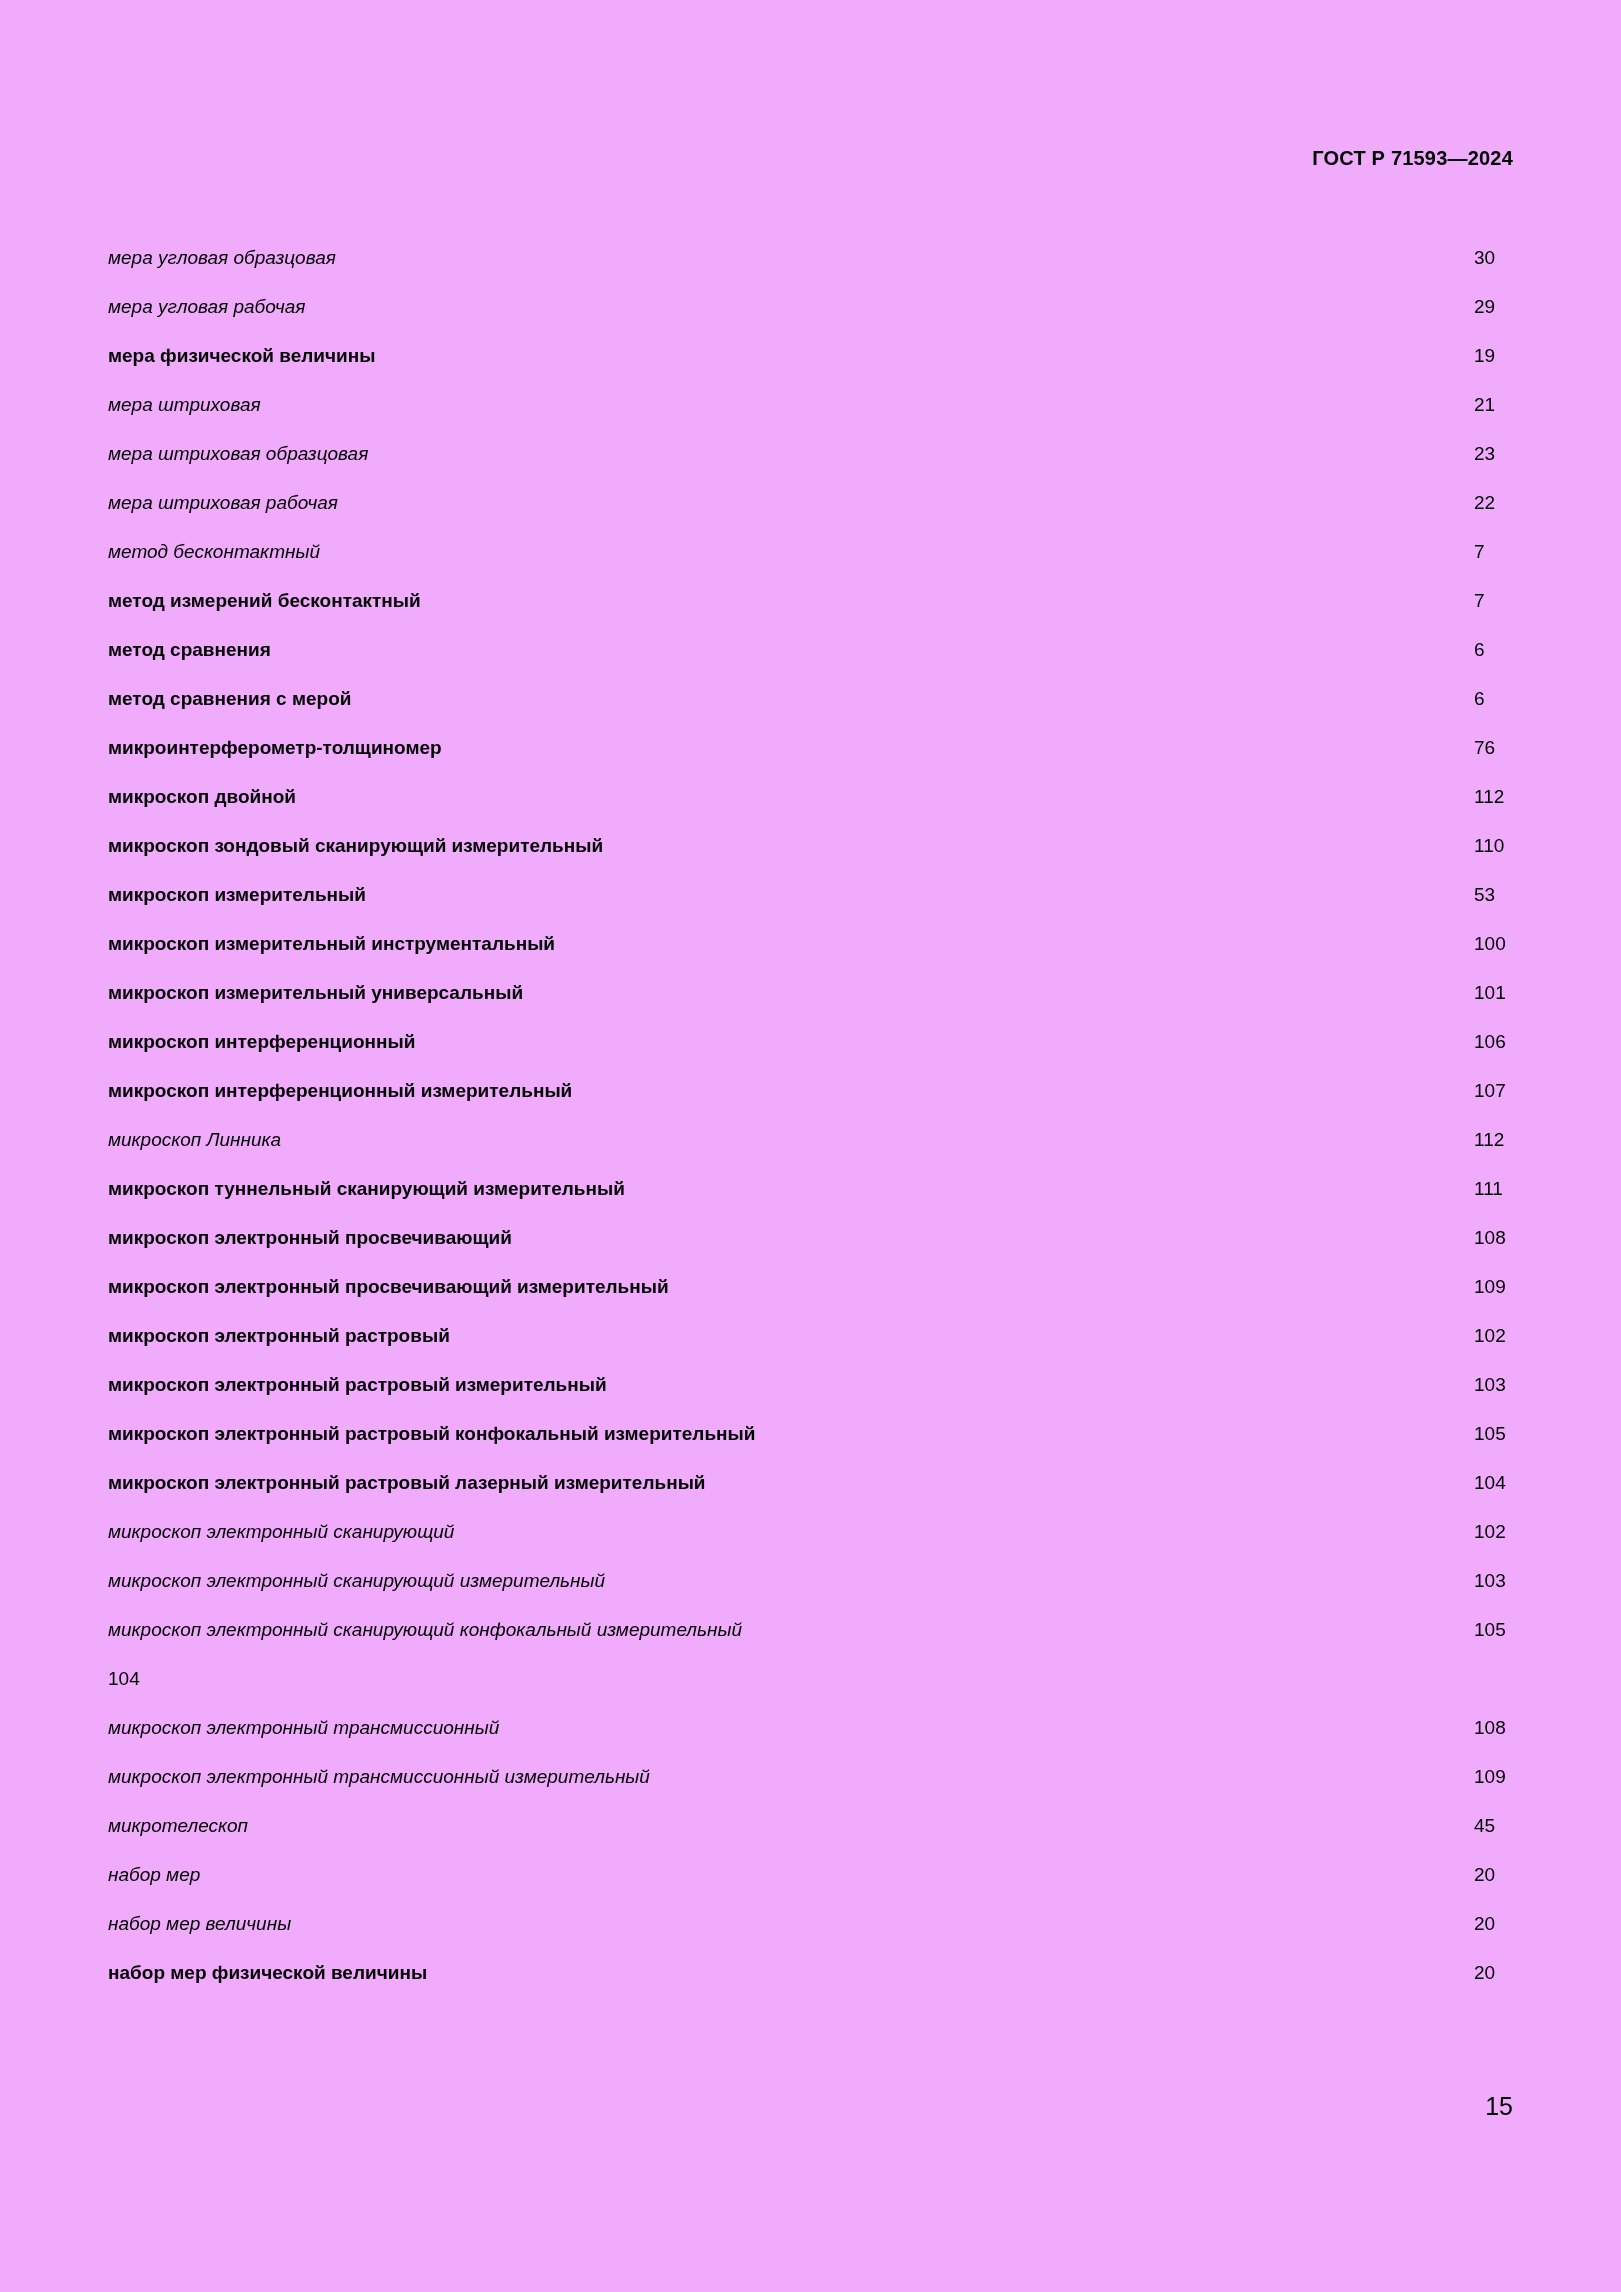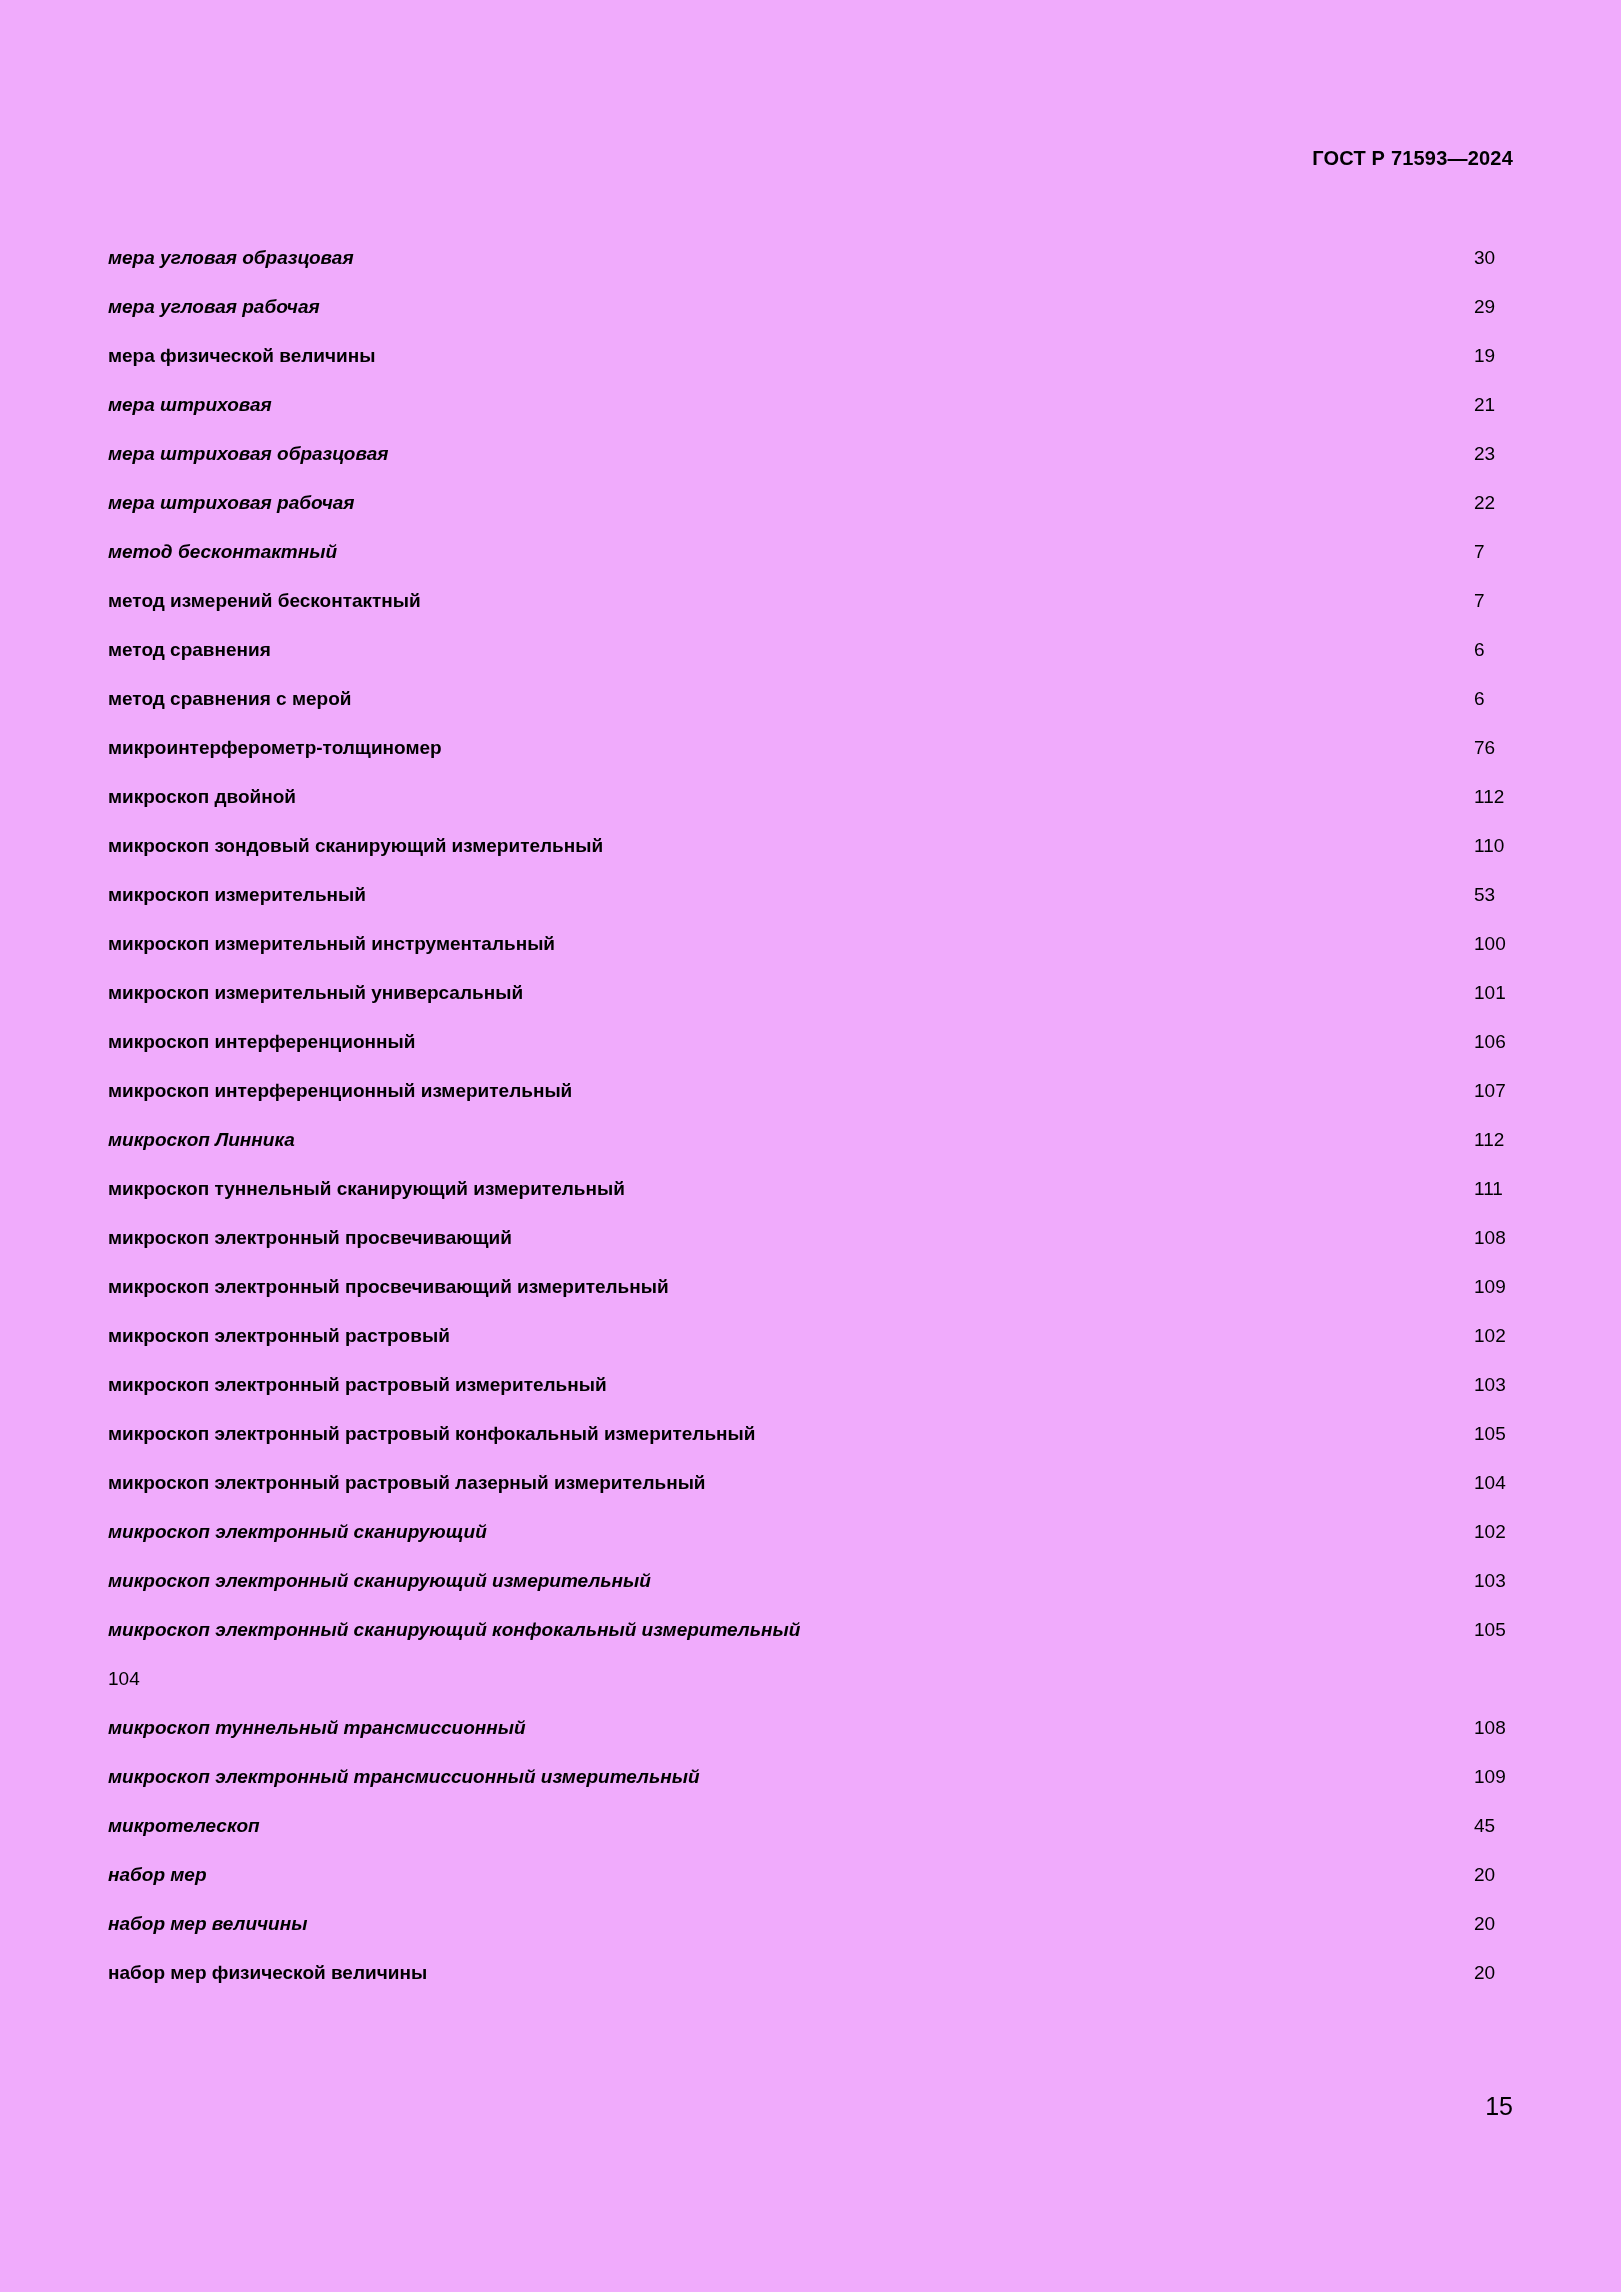--- a/index.html
+++ b/index.html
@@ -35,21 +35,20 @@
   .index-row {
     display: flex;
     align-items: baseline;
     justify-content: space-between;
     height: 49px;
     line-height: 49px;
   }
   .term {
     font-size: 19px;
     white-space: nowrap;
-    font-weight: bold;
   }
   .term.bold {
     font-weight: bold;
   }
   .term.italic {
     font-style: italic;
   }
   .page-num {
     font-size: 19px;
     text-align: left;
@@ -184,21 +183,21 @@
         <span class="page-num">103</span>
       </div>
       <div class="index-row">
         <span class="term italic">микроскоп электронный сканирующий конфокальный измерительный</span>
         <span class="page-num">105</span>
       </div>
       <div class="index-row">
         <span class="page-num">104</span>
       </div>
       <div class="index-row">
-        <span class="term italic">микроскоп туннельный трансмиссионный</span>
+        <span class="term italic">микроскоп электронный трансмиссионный</span>
         <span class="page-num">108</span>
       </div>
       <div class="index-row">
         <span class="term italic">микроскоп электронный трансмиссионный измерительный</span>
         <span class="page-num">109</span>
       </div>
       <div class="index-row">
         <span class="term italic">микротелескоп</span>
         <span class="page-num">45</span>
       </div>

